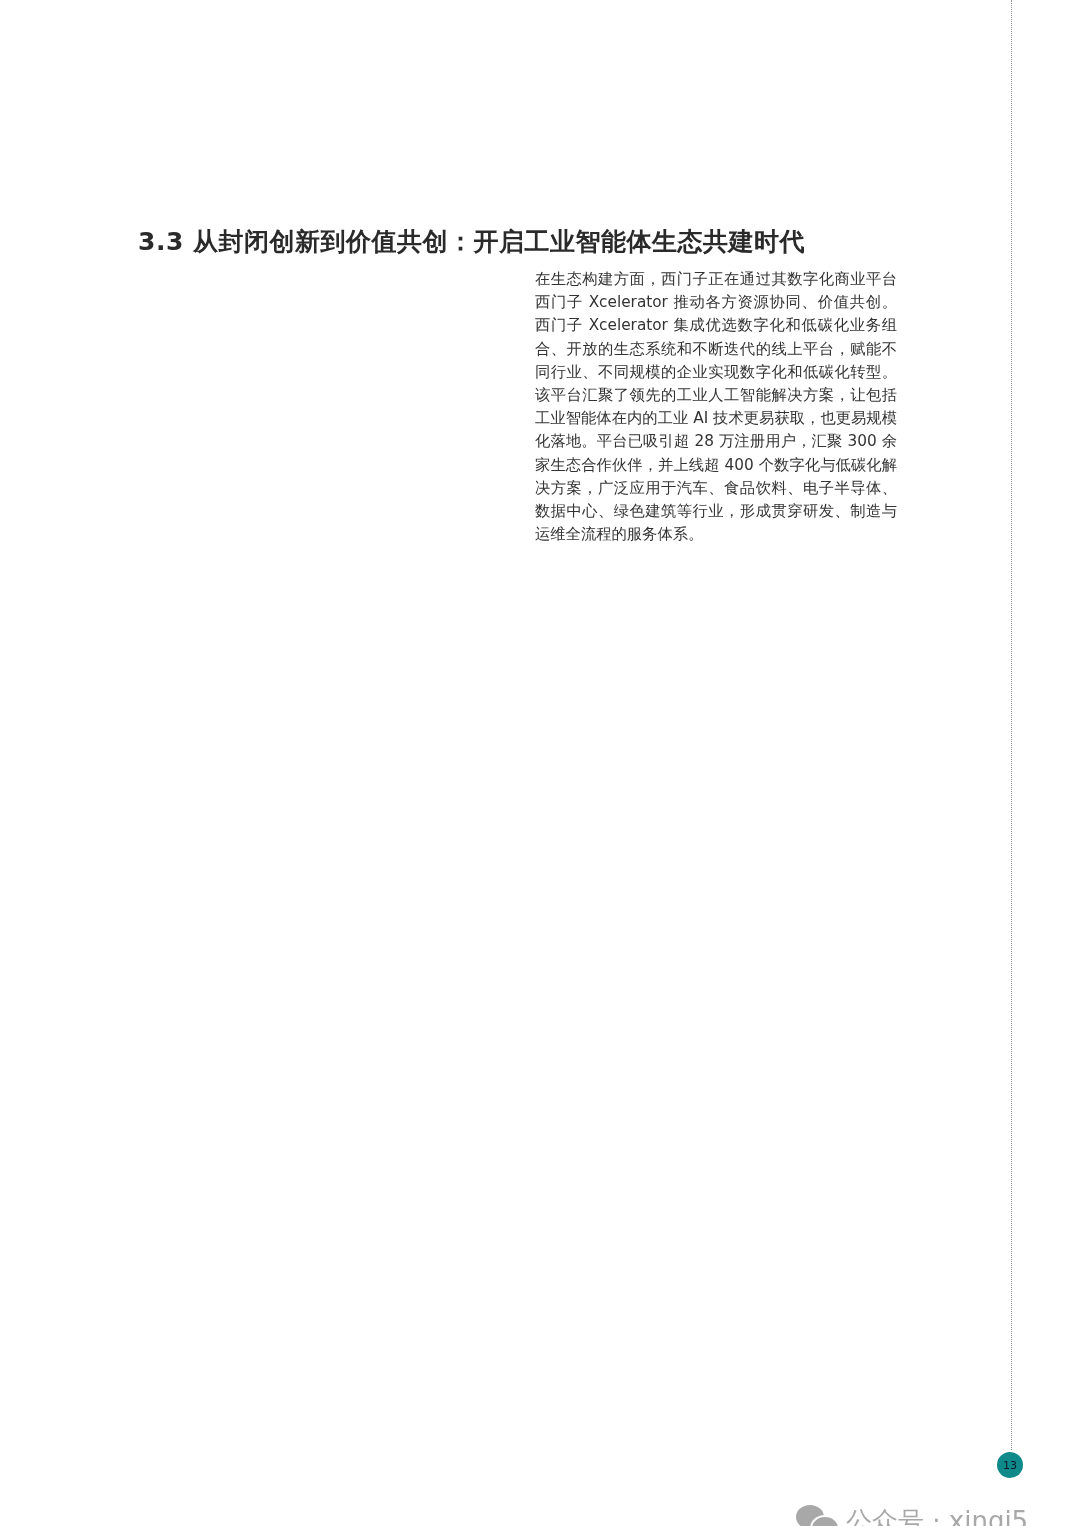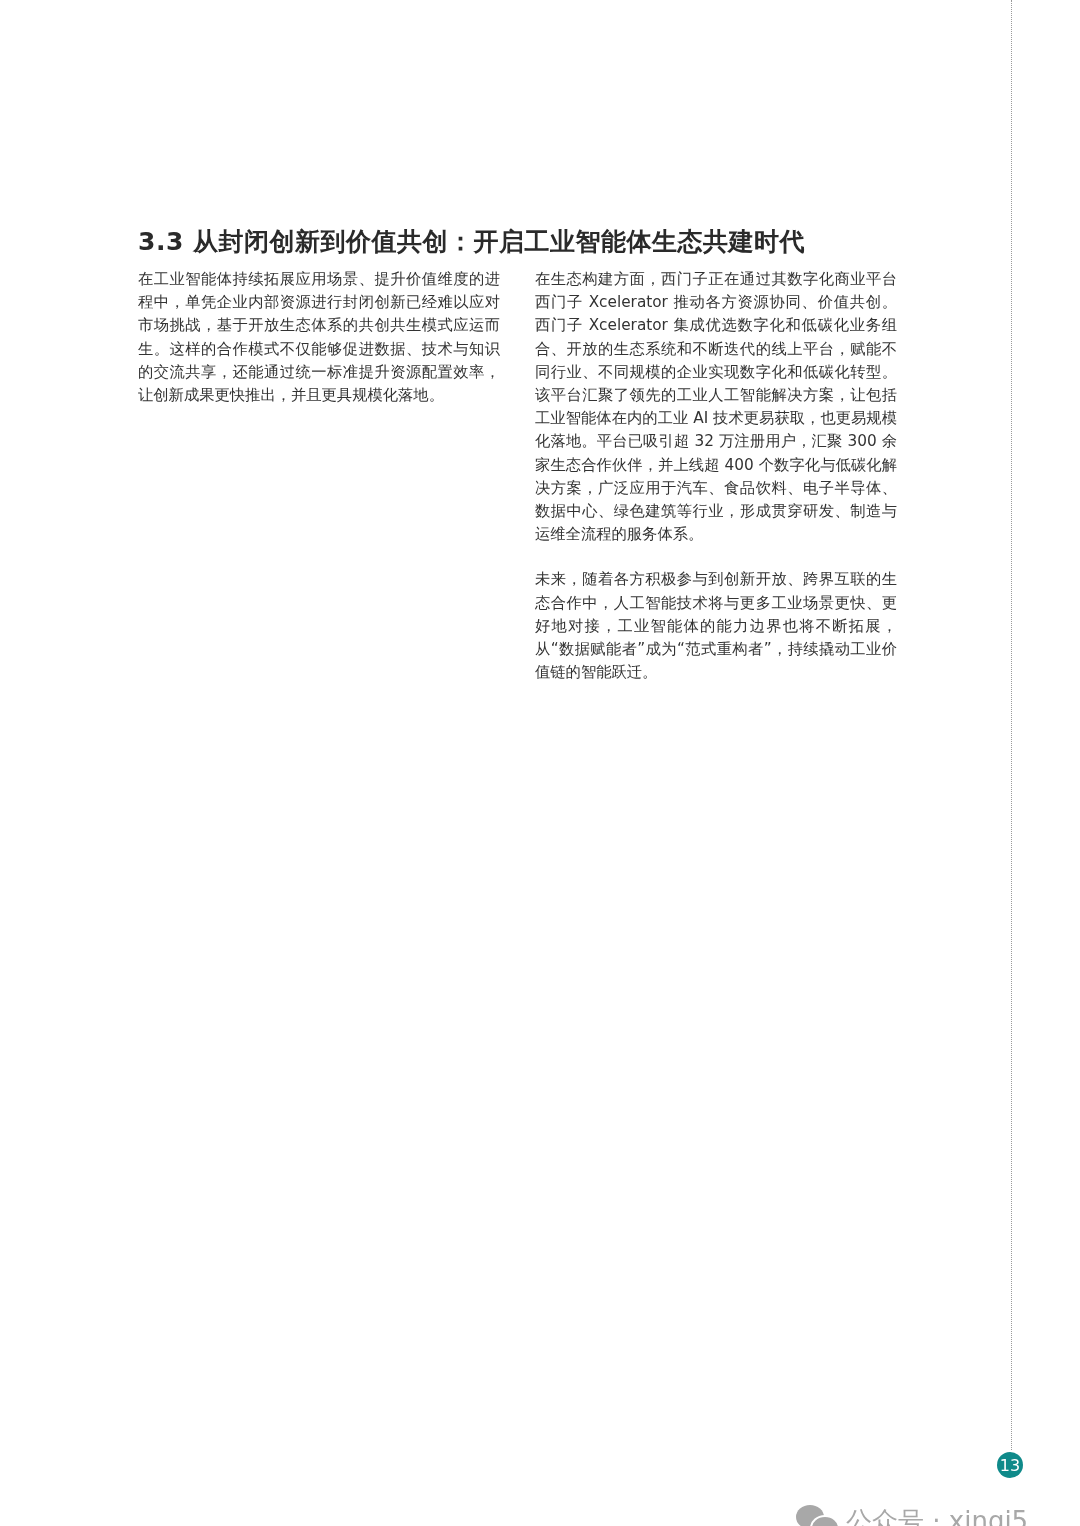--- a/index.html
+++ b/index.html
@@ -17,43 +17,41 @@
   .para {
     margin: 0 0 22px 0; font-size: 15.3px; line-height: 23.2px; color: #333333;
     text-align: justify; word-break: break-all;
   }
   .dotted-rule {
     position: absolute; left: 1011px; top: 0; height: 1450px; width: 0;
     border-left: 1.5px dotted #9a9a9a;
   }
   .page-badge {
     position: absolute; left: 997px; top: 1452px; width: 26px; height: 26px; border-radius: 50%;
-    background: #0f8a8a; color: #ffffff; font-size: 16px; display: flex; align-items: center; justify-content: center;
+    background: #0f8a8a; color: #0f172a; font-size: 11px; display: flex; align-items: center; justify-content: center;
   }
   .watermark {
     position: absolute; left: 796px; top: 1504px; display: flex; align-items: center; gap: 8px;
     color: #a8a8a8; font-size: 26px;
   }
   .wechat-icon { width: 42px; height: 34px; position: relative; }
   .bubble { position: absolute; border-radius: 50%; background: #a8a8a8; }
   .bubble.b1 { left: 0; top: 0; width: 28px; height: 24px; }
   .bubble.b2 { left: 14px; top: 10px; width: 26px; height: 22px; border: 2px solid #fff; }
 </style>
 </head>
 <body>
 
 <h1 class="page-title">3.3 从封闭创新到价值共创：开启工业智能体生态共建时代</h1>
 
 <div class="col col-left">
-  <p class="para">在工业智能体持续拓展应用场景、提升价值维度的进程中，单凭企业内部资源进行封闭创新已经难以应对市场挑战，基于开放生态体系的共创共生模式应运而生。这样的合作模式不仅能够促进数据、技术与知识的交流共享，还能通过统一标准提升资源配置效率，让创新成果更快推出，并且更具规模化落地。</p>
 </div>
 
 <div class="col col-right">
-  <p class="para">在生态构建方面，西门子正在通过其数字化商业平台西门子 Xcelerator 推动各方资源协同、价值共创。西门子 Xcelerator 集成优选数字化和低碳化业务组合、开放的生态系统和不断迭代的线上平台，赋能不同行业、不同规模的企业实现数字化和低碳化转型。该平台汇聚了领先的工业人工智能解决方案，让包括工业智能体在内的工业 AI 技术更易获取，也更易规模化落地。平台已吸引超 32 万注册用户，汇聚 300 余家生态合作伙伴，并上线超 400 个数字化与低碳化解决方案，广泛应用于汽车、食品饮料、电子半导体、数据中心、绿色建筑等行业，形成贯穿研发、制造与运维全流程的服务体系。</p>
-  <p class="para">未来，随着各方积极参与到创新开放、跨界互联的生态合作中，人工智能技术将与更多工业场景更快、更好地对接，工业智能体的能力边界也将不断拓展，从“数据赋能者”成为“范式重构者”，持续撬动工业价值链的智能跃迁。</p>
+  <p class="para">在生态构建方面，西门子正在通过其数字化商业平台西门子 Xcelerator 推动各方资源协同、价值共创。西门子 Xcelerator 集成优选数字化和低碳化业务组合、开放的生态系统和不断迭代的线上平台，赋能不同行业、不同规模的企业实现数字化和低碳化转型。该平台汇聚了领先的工业人工智能解决方案，让包括工业智能体在内的工业 AI 技术更易获取，也更易规模化落地。平台已吸引超 28 万注册用户，汇聚 300 余家生态合作伙伴，并上线超 400 个数字化与低碳化解决方案，广泛应用于汽车、食品饮料、电子半导体、数据中心、绿色建筑等行业，形成贯穿研发、制造与运维全流程的服务体系。</p>
 </div>
 
 <div class="dotted-rule"></div>
 <div class="page-badge">13</div>
 
 <div class="watermark">
   <div class="wechat-icon">
     <div class="bubble b1"></div>
     <div class="bubble b2"></div>
   </div>

